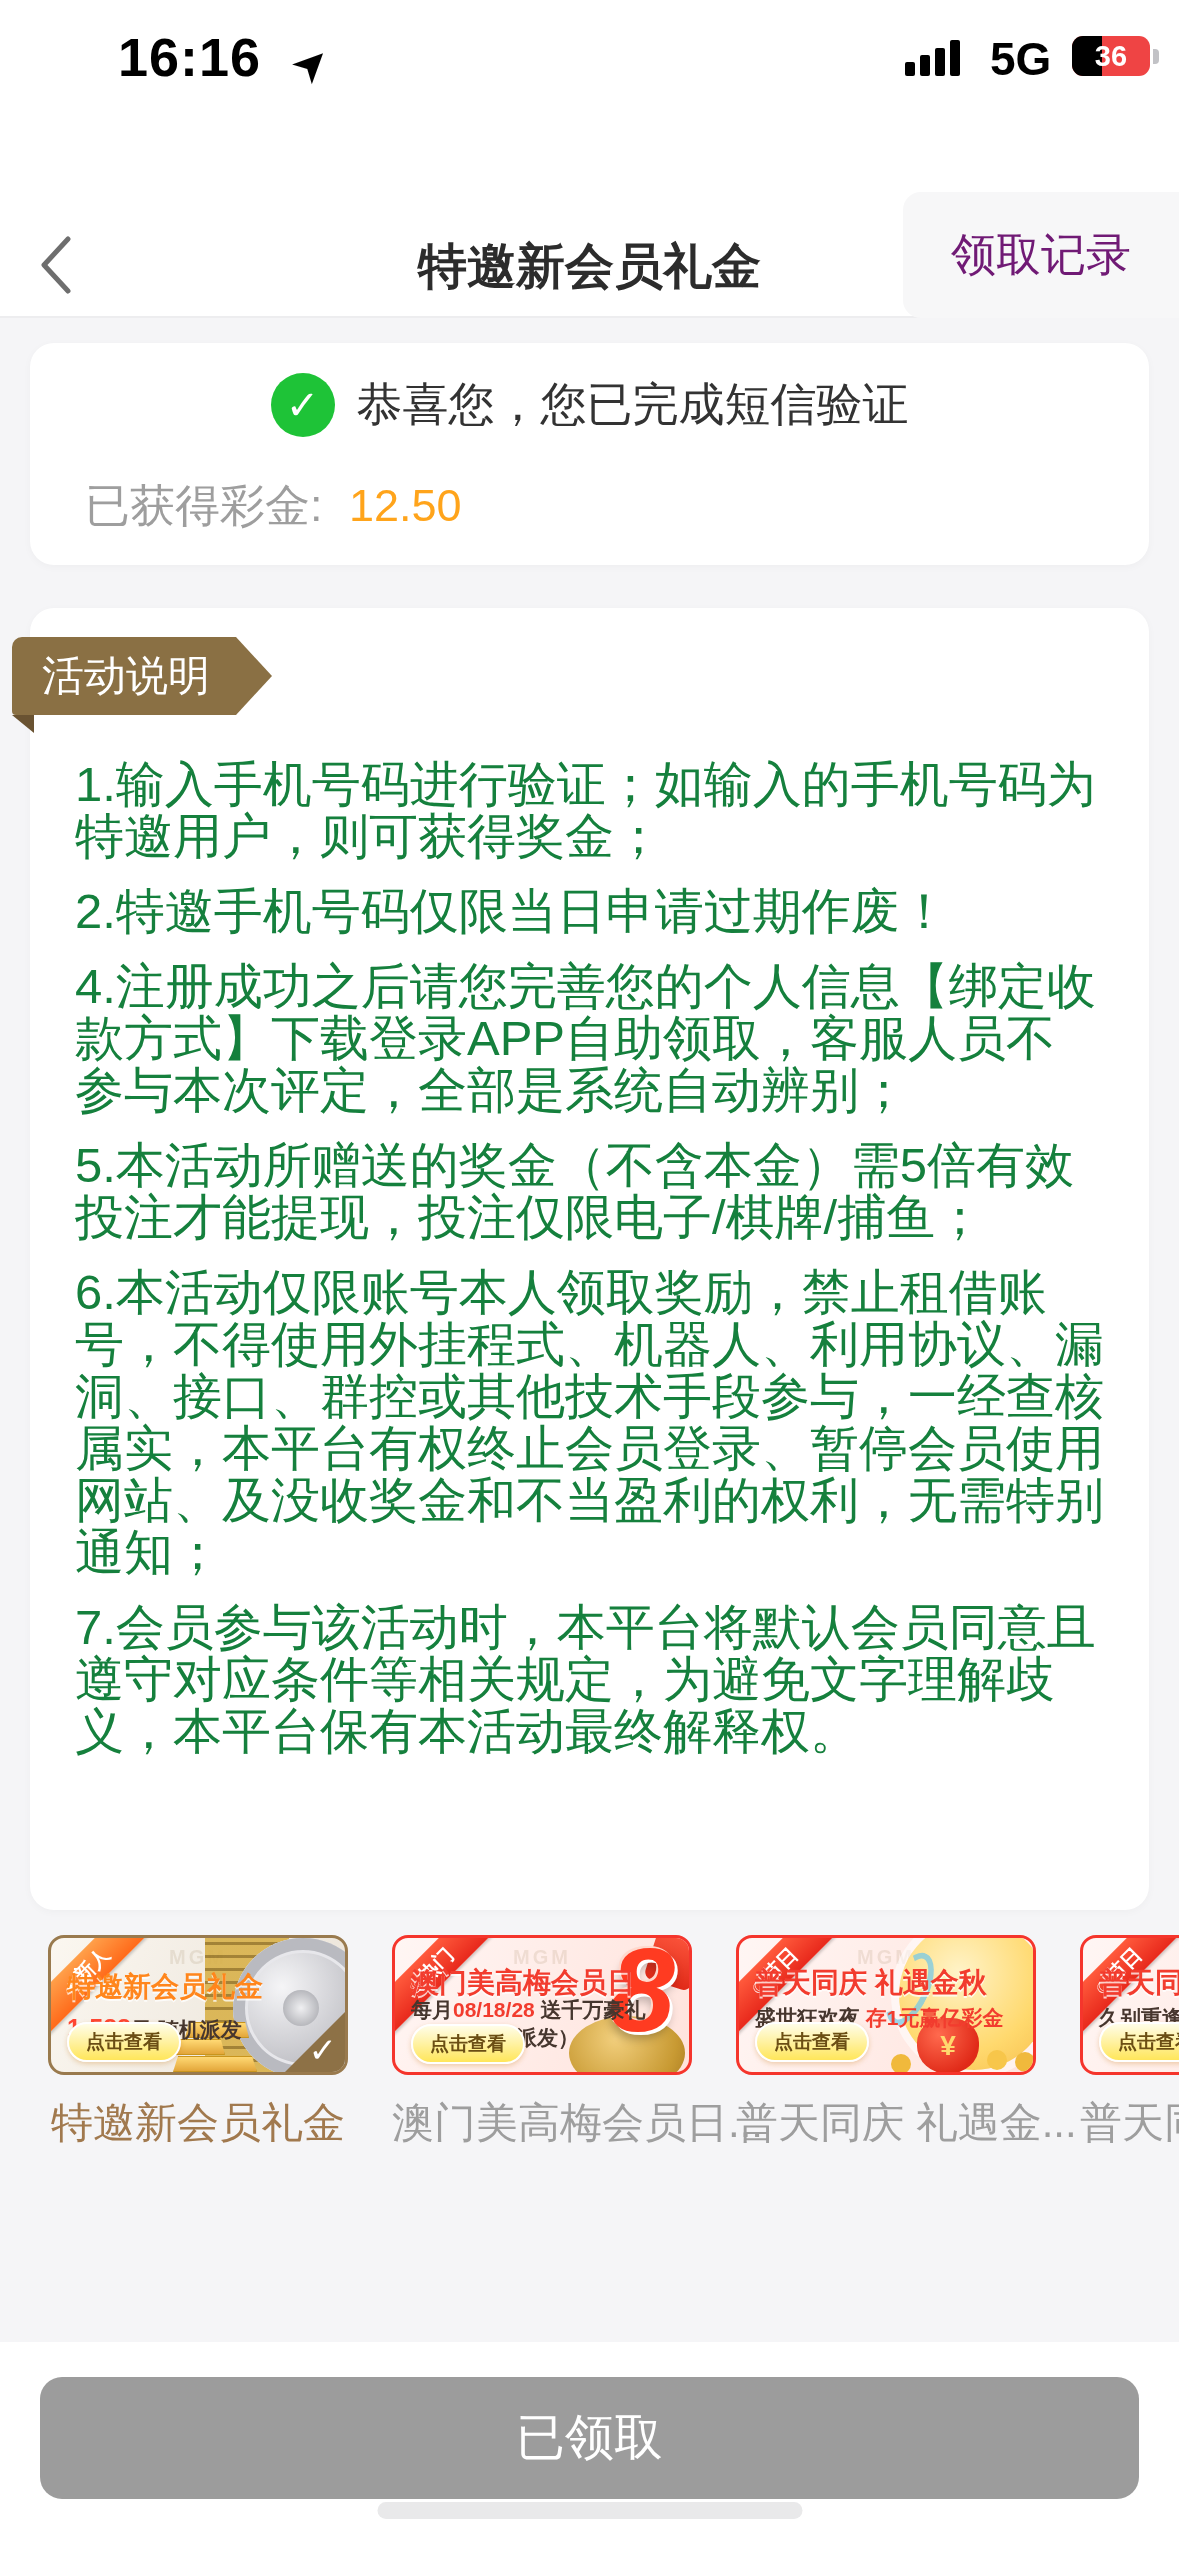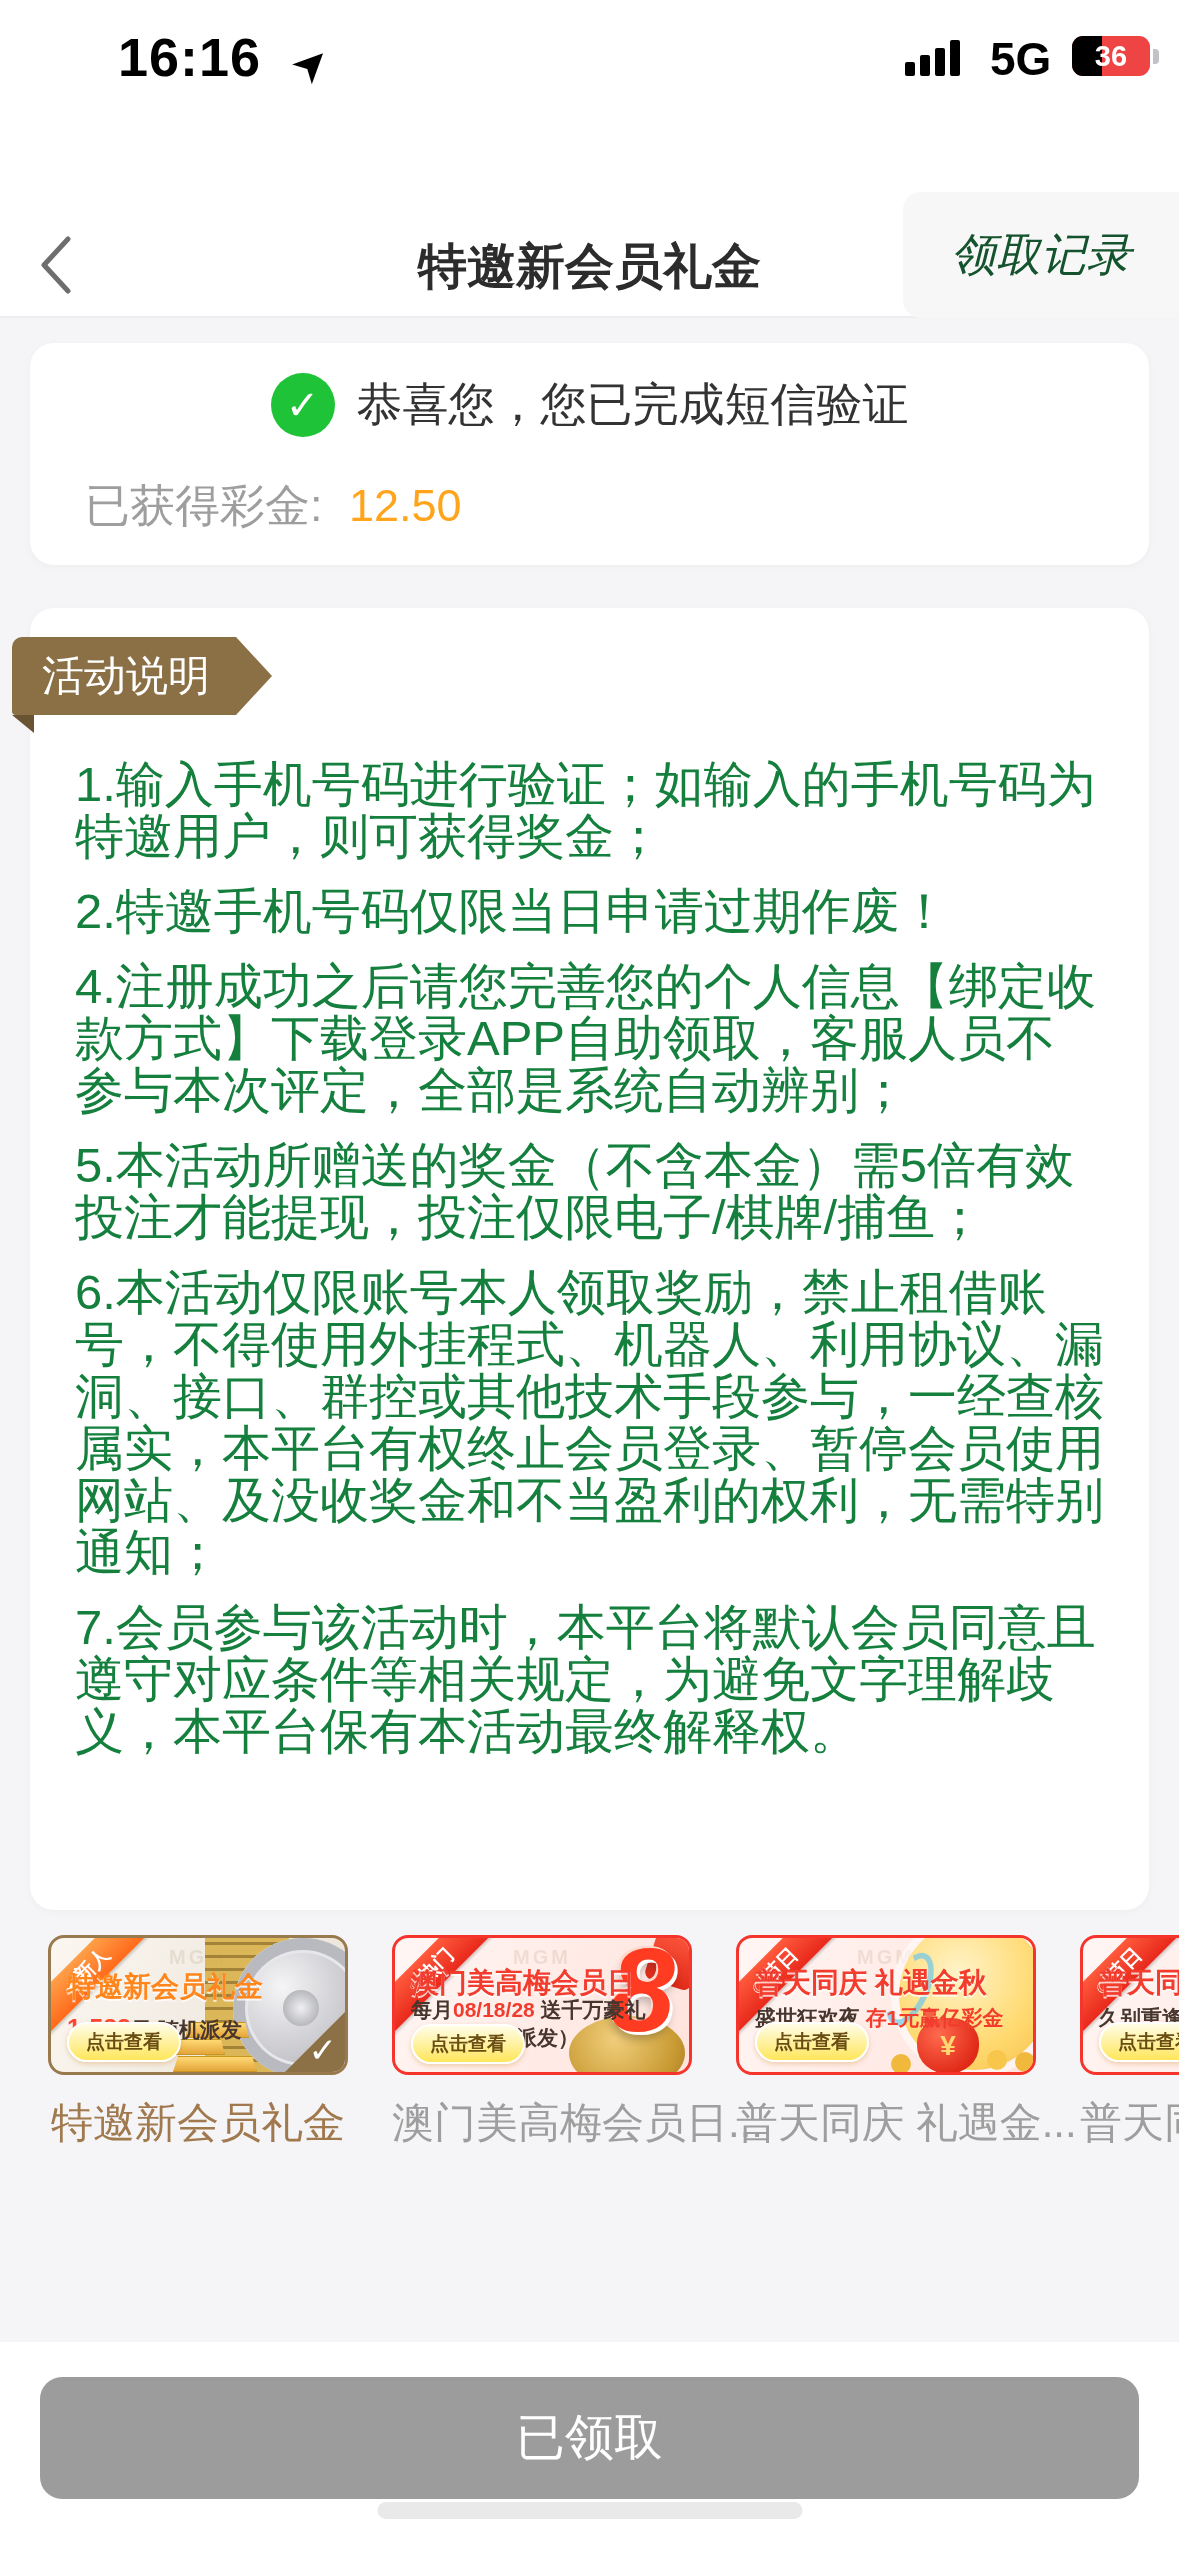--- a/index.html
+++ b/index.html
@@ -20,21 +20,21 @@
   .sig i:nth-child(3){left:30px;height:28px;}
   .sig i:nth-child(4){left:45px;height:36px;}
   .net{position:absolute;left:990px;top:32px;font-size:46px;font-weight:600;color:#000;}
   .battery{position:absolute;left:1072px;top:36px;width:78px;height:40px;border-radius:11px;background:#ef4444;overflow:hidden;}
   .battery .fill{position:absolute;left:0;top:0;bottom:0;width:38%;background:#000;}
   .battery .pct{position:absolute;left:0;top:0;width:100%;height:100%;display:flex;align-items:center;justify-content:center;font-size:29px;font-weight:700;color:#fff;}
   .battery-cap{position:absolute;left:1153px;top:49px;width:6px;height:15px;background:#c2c2c6;border-radius:0 4px 4px 0;}
 
   .back-btn{position:absolute;left:24px;top:230px;width:64px;height:70px;display:flex;align-items:center;justify-content:center;}
   .nav-title{position:absolute;left:0;top:234px;width:100%;text-align:center;font-size:49px;font-weight:600;color:#2c2c2c;}
-  .records-btn{position:absolute;right:0;top:192px;width:276px;height:126px;background:#f7f7f8;border-radius:18px 0 0 18px;display:flex;align-items:center;justify-content:center;font-size:45px;color:#14532d;font-style:italic;}
+  .records-btn{position:absolute;right:0;top:192px;width:276px;height:126px;background:#f7f7f8;border-radius:18px 0 0 18px;display:flex;align-items:center;justify-content:center;font-size:45px;color:#701a75;}
 
   
   .card{position:absolute;left:30px;width:1119px;background:#fff;border-radius:24px;box-shadow:0 2px 8px rgba(0,0,0,0.03);}
   .success-card{top:343px;height:222px;}
   .success-row{position:absolute;top:30px;left:0;width:100%;display:flex;align-items:center;justify-content:center;gap:22px;}
   .check-circle{width:64px;height:64px;border-radius:50%;background:#1ec337;color:#fff;display:flex;align-items:center;justify-content:center;font-size:40px;font-weight:900;flex:none;}
   .success-msg{font-size:46px;color:#333;}
   .amount-row{position:absolute;left:55px;top:133px;font-size:45px;}
   .amount-label{color:#9e9e9e;}
   .amount-value{color:#ffa41b;margin-left:14px;}

